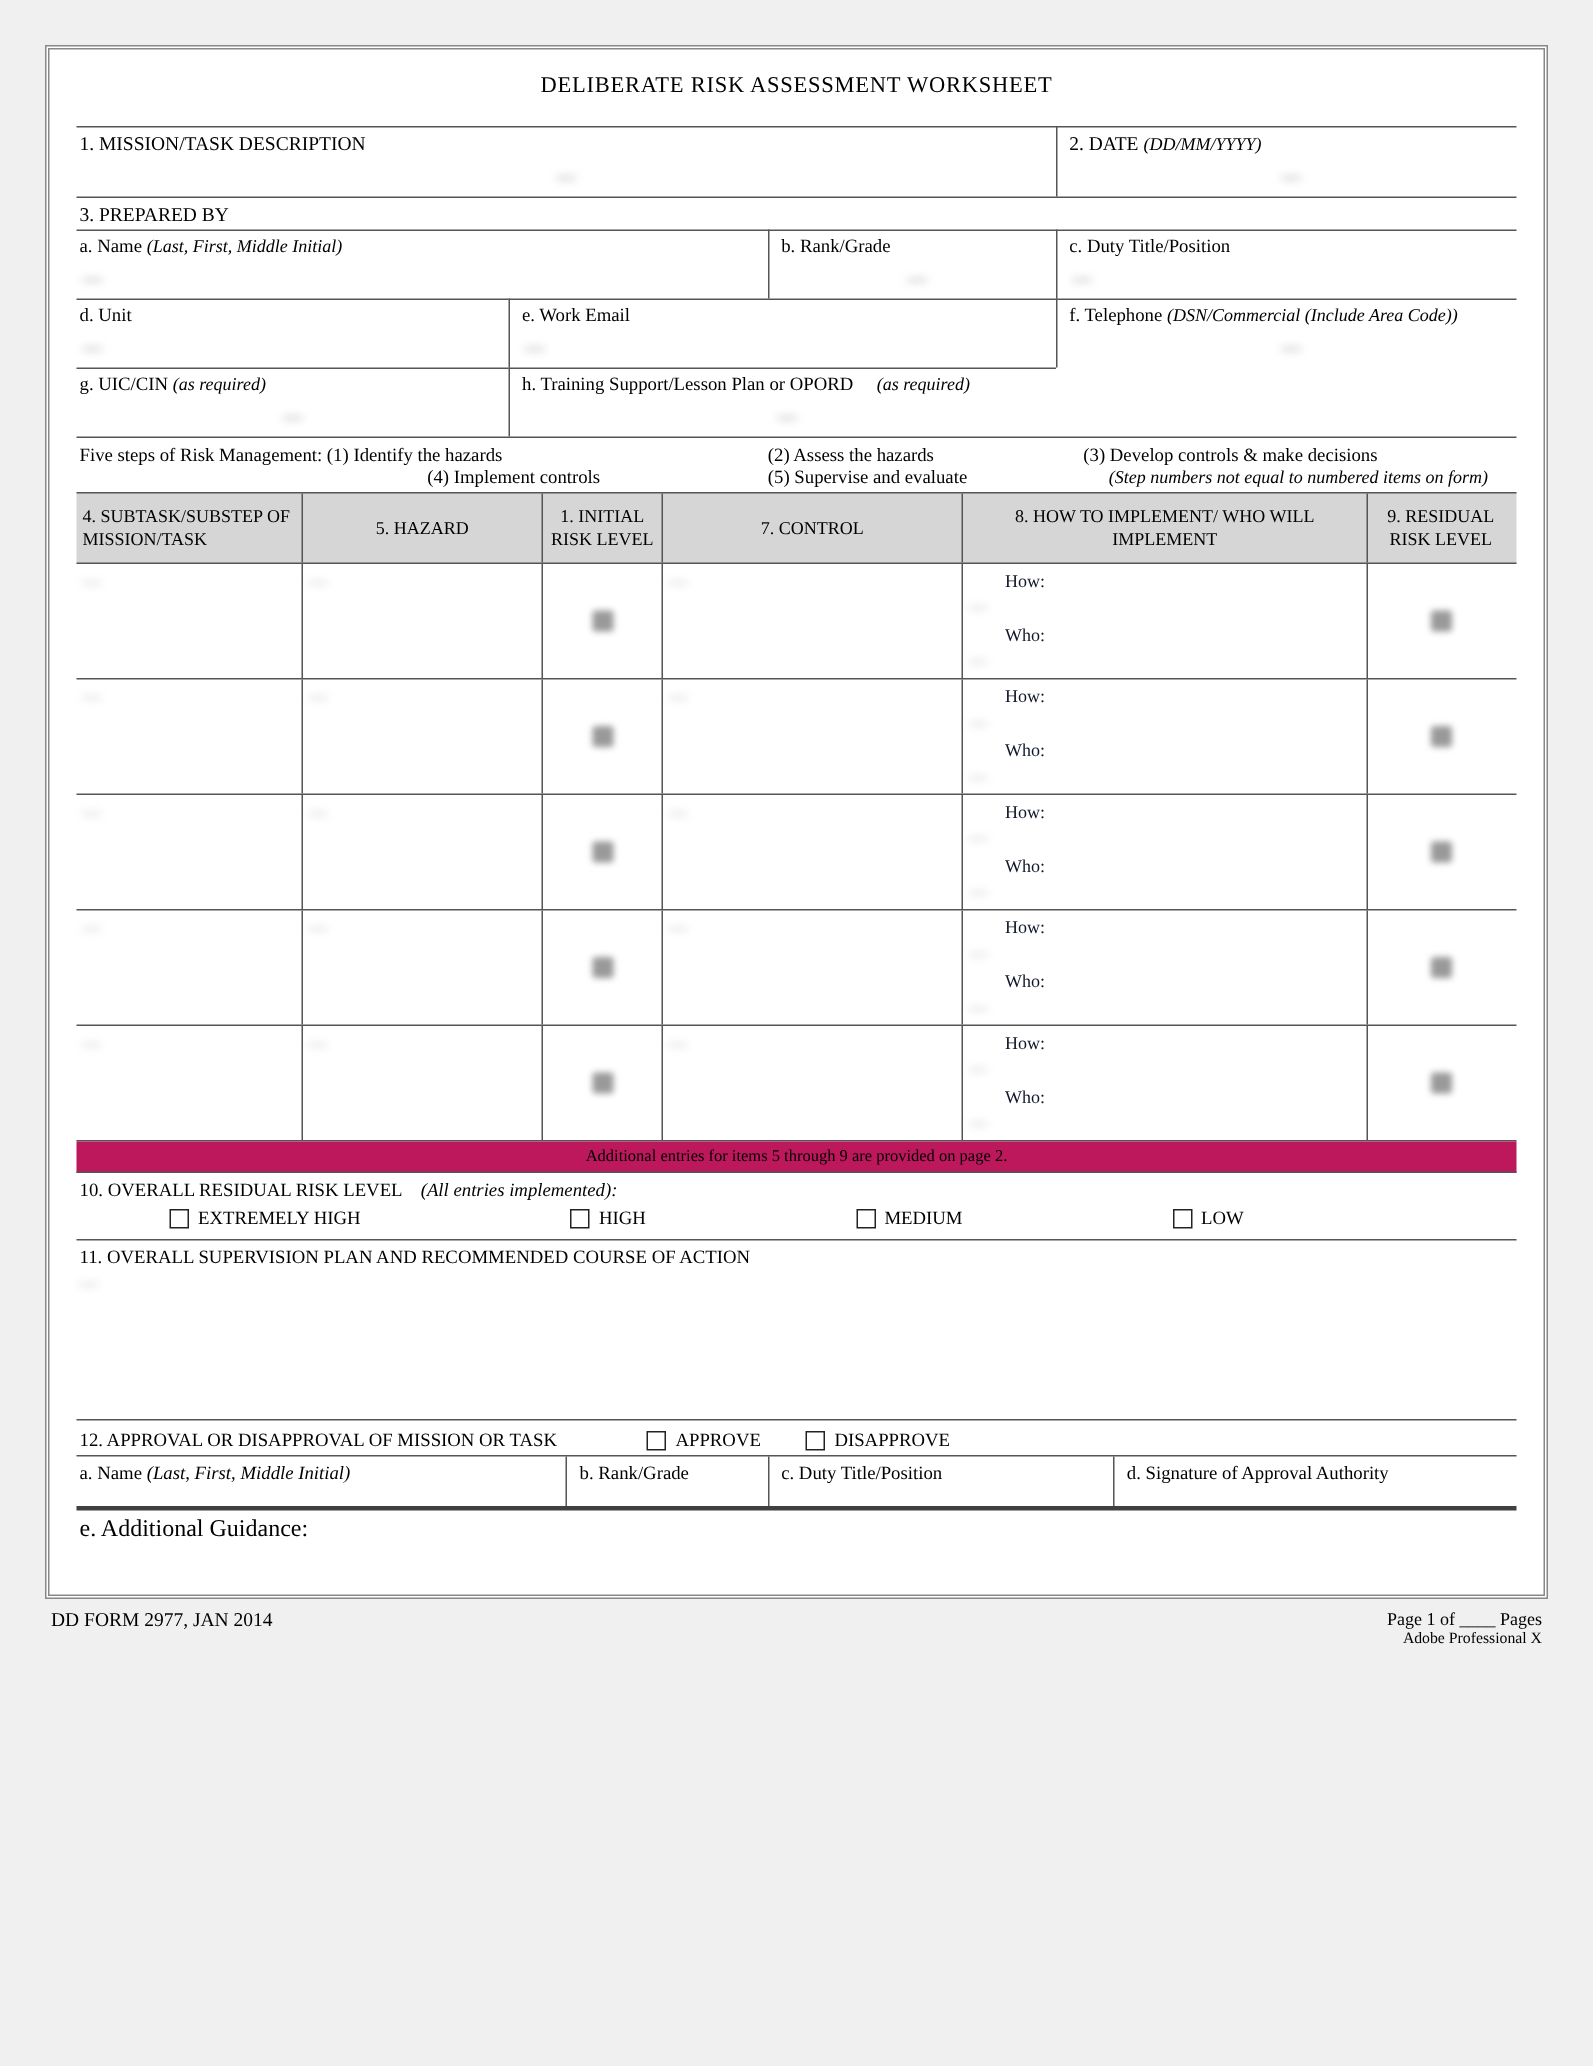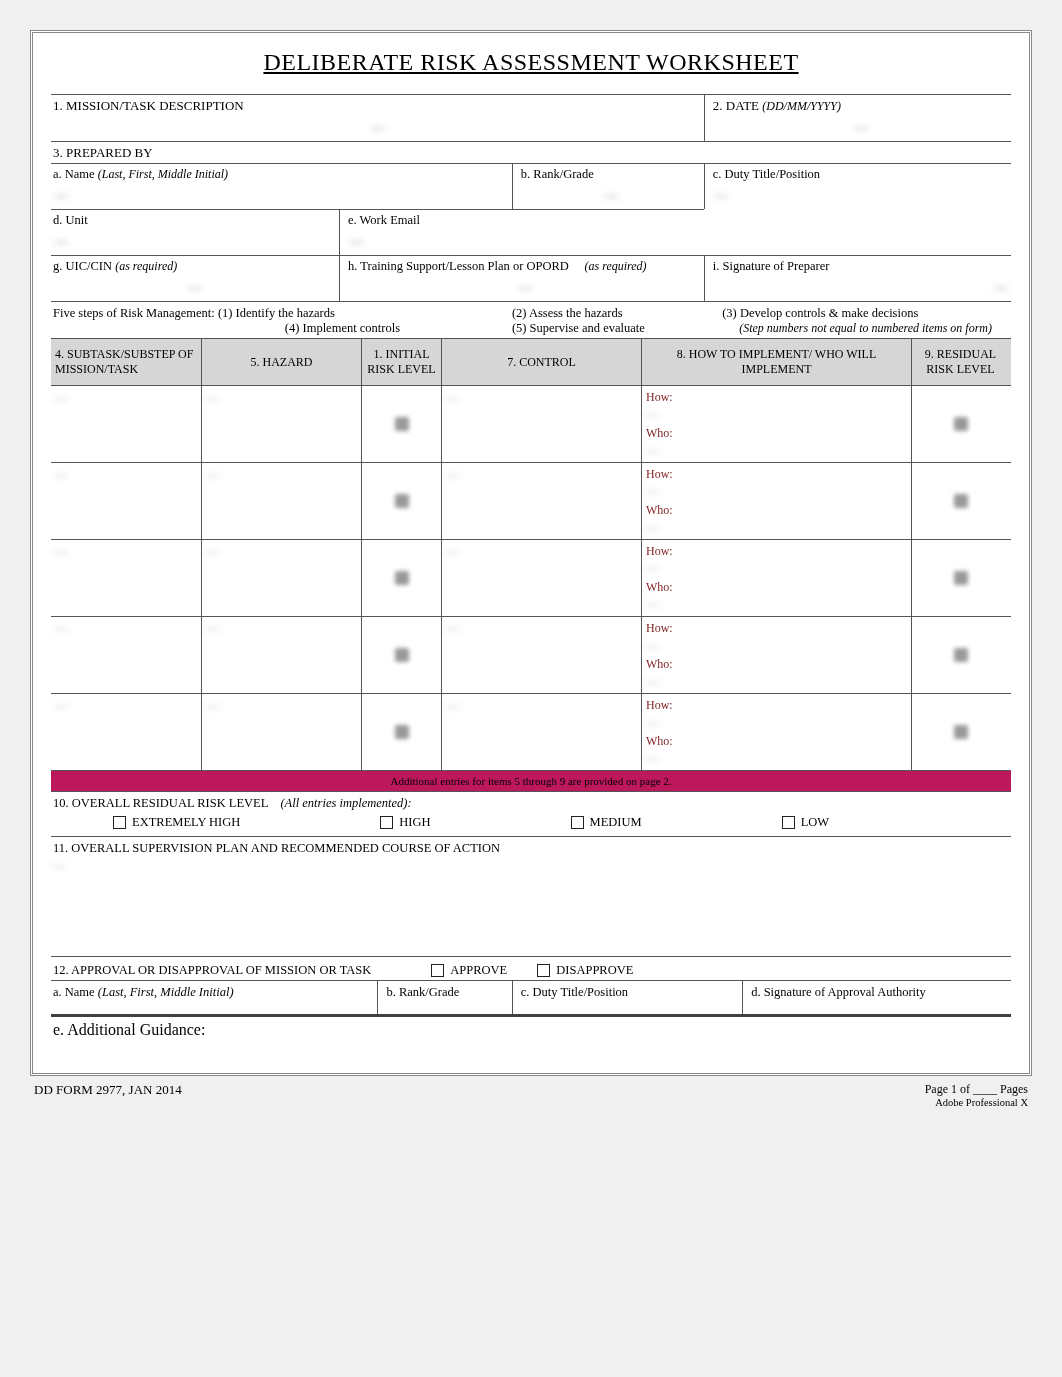--- a/index.html
+++ b/index.html
@@ -11,25 +11,24 @@
   }
   .page {
     width: 1002px;
     margin: 0 auto;
     background: #fff;
     border: 3px double #888;
     padding: 12px 18px 8px 18px;
   }
   .title {
     text-align: center;
-    font-size: 24px;
+    font-size: 15px;
     font-weight: normal;
     letter-spacing: 0.5px;
     margin: 4px 0 18px 0;
-    text-decoration: underline;
   }
   .row { display: flex; width: 100%; }
   .field {
     border-top: 1px solid #555;
     padding: 3px 2px 2px 2px;
   }
   .field-label {
     font-size: 12.5px;
     color: #000;
   }
@@ -81,21 +80,21 @@
     min-height: 60px;
   }
   .riskrow > div {
     font-size: 12px;
     padding: 4px 4px;
   }
   .riskrow .blur { color: #888; filter: blur(3px); }
   .riskrow .col-initial, .riskrow .col-residual { display: flex; align-items: center; justify-content: center; }
   .riskrow .col-initial span, .riskrow .col-residual span { display:inline-block; width:14px; height:14px; background:#999; border-radius:2px; filter: blur(2px); }
   .riskrow .col-how { font-size: 12px; }
-  .howlabel { color: #7f1d1d; display: block; margin-bottom: 2px; }
+  .howlabel { color: #0f172a; display: block; margin-bottom: 2px; margin-left: 24px; }
   .addl-note {
     text-align: center;
     font-size: 11px;
     padding: 4px 0;
     border-bottom: 1px solid #555;
     background: #be185d;
   }
   .checkbox {
     display: inline-block;
     width: 13px;
@@ -195,41 +194,44 @@
 
   <div class="row">
     <div class="field" style="flex:0 0 30%;">
       <div class="field-label">d. Unit</div>
       <input class="field-input" style="text-align: left;" value="—">
     </div>
     <div class="field vline" style="flex:0 0 38%; padding-left:8px;">
       <div class="field-label">e. Work Email</div>
       <input class="field-input" style="text-align: left;" value="—">
     </div>
+    <div class="field vline" style="flex:0 0 32%; padding-left:8px;">
+      <div class="field-label">
+        <span>f. Telephone</span>
+        <span class="italic">(DSN/Commercial (Include Area Code))</span>
+      </div>
+      <input class="field-input" value="—" style="">
+    </div>
   </div>
 
   <div class="row">
     <div class="field" style="flex:0 0 30%;">
       <div class="field-label">
         <span>g. UIC/CIN</span>
         <span class="italic">(as required)</span>
       </div>
       <input class="field-input" value="—" style="">
     </div>
     <div class="field vline" style="flex:0 0 38%; padding-left:8px;">
       <div class="field-label">
         <span>h.   Training Support/Lesson Plan or OPORD</span>
         &nbsp;&nbsp;&nbsp;
         <span class="italic">(as required)</span>
       </div>
       <input class="field-input" value="—" style="">
-    </div>
-    <div class="field vline" style="flex:0 0 32%; padding-left:8px;">
-      <div class="field-label">i.  Signature of Preparer</div>
-      <input class="field-input" style="text-align: right;" value="—">
     </div>
   </div>
 
   <div class="steps">
     <div class="steps-row">
       <div class="steps-cell" style="flex:0 0 48%;">Five steps of Risk Management: (1) Identify the hazards</div>
       <div class="steps-cell" style="flex:0 0 22%;">(2) Assess the hazards</div>
       <div class="steps-cell" style="flex:0 0 30%;">(3) Develop controls &amp; make decisions</div>
     </div>
     <div class="steps-row">

